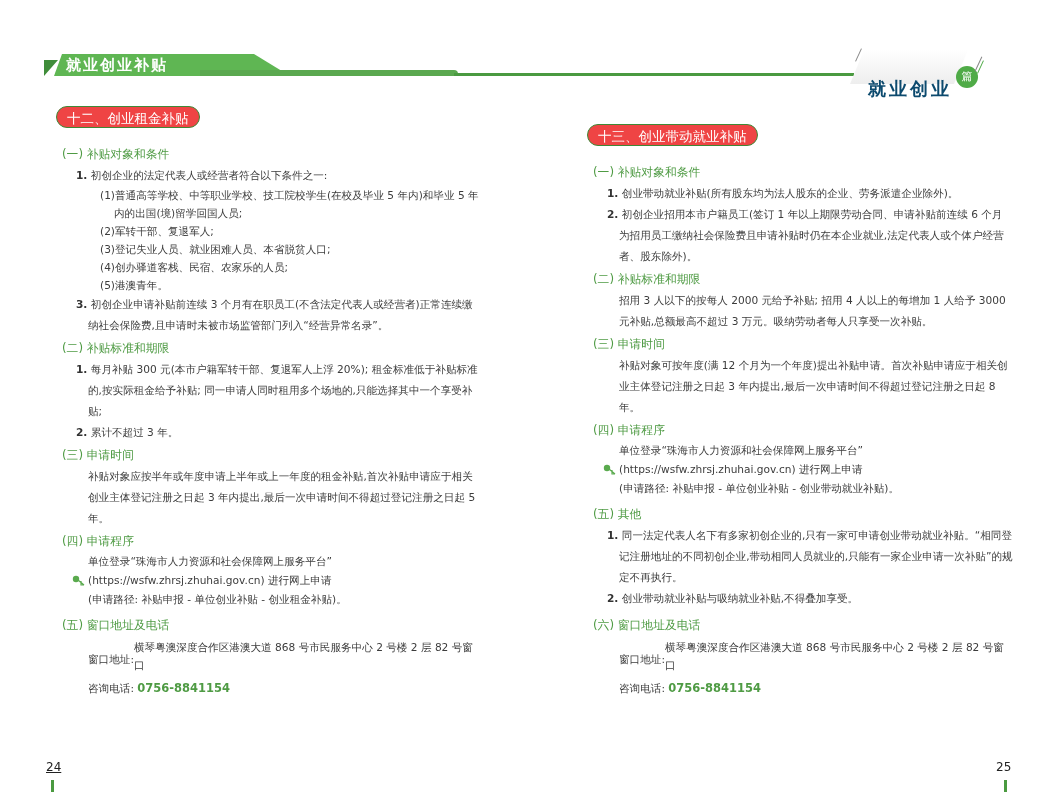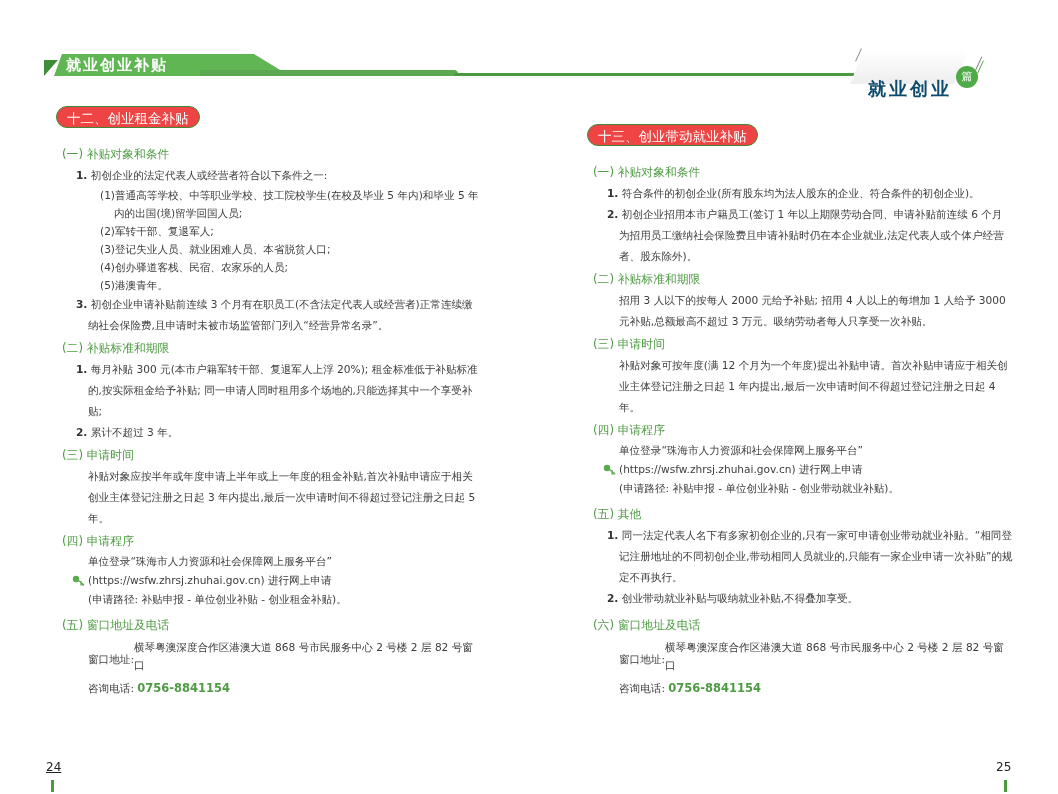--- a/index.html
+++ b/index.html
@@ -130,28 +130,28 @@
   </div>
 </div>
 
 <div class="pagenum" style="left:46px; top:760px;text-decoration:underline;">24</div>
 <div class="pagebar" style="left:51px; top:780px;"></div>
 
 <div class="pill" style="left:587px; top:124px;">十三、创业带动就业补贴</div>
 
 <div class="col" style="left:593px; top:160px; width:420px;">
   <div class="h2">(一) 补贴对象和条件</div>
-  <div class="item"><span class="num">1.</span> <span>符合条件的初创企业(所有股东均为法人股东的企业、符合条件的初创企业)。</span></div>
+  <div class="item"><span class="num">1.</span> <span>创业带动就业补贴(所有股东均为法人股东的企业、劳务派遣企业除外)。</span></div>
   <div class="item"><span class="num">2.</span> <span>初创企业招用本市户籍员工(签订 1 年以上期限劳动合同、申请补贴前连续 6 个月为招用员工缴纳社会保险费且申请补贴时仍在本企业就业,法定代表人或个体户经营者、股东除外)。</span></div>
 
   <div class="h2">(二) 补贴标准和期限</div>
   <div class="para">招用 3 人以下的按每人 2000 元给予补贴; 招用 4 人以上的每增加 1 人给予 3000 元补贴,总额最高不超过 3 万元。吸纳劳动者每人只享受一次补贴。</div>
 
   <div class="h2">(三) 申请时间</div>
-  <div class="para">补贴对象可按年度(满 12 个月为一个年度)提出补贴申请。首次补贴申请应于相关创业主体登记注册之日起 1 年内提出,最后一次申请时间不得超过登记注册之日起 4 年。</div>
+  <div class="para">补贴对象可按年度(满 12 个月为一个年度)提出补贴申请。首次补贴申请应于相关创业主体登记注册之日起 3 年内提出,最后一次申请时间不得超过登记注册之日起 8 年。</div>
 
   <div class="h2">(四) 申请程序</div>
   <div class="linkline">单位登录“珠海市人力资源和社会保障网上服务平台”</div>
   <div class="linkline">
     <svg class="link-icon" viewBox="0 0 14 12">
       <circle cx="4" cy="4" r="3.2" fill="#5aaa4e"></circle>
       <path d="M6 5 L12 10 M9 6 L9 10 L12 10" stroke="#5aaa4e" stroke-width="1.2" fill="none"></path>
     </svg>
     <span>(https://wsfw.zhrsj.zhuhai.gov.cn) 进行网上申请</span>
   </div>

